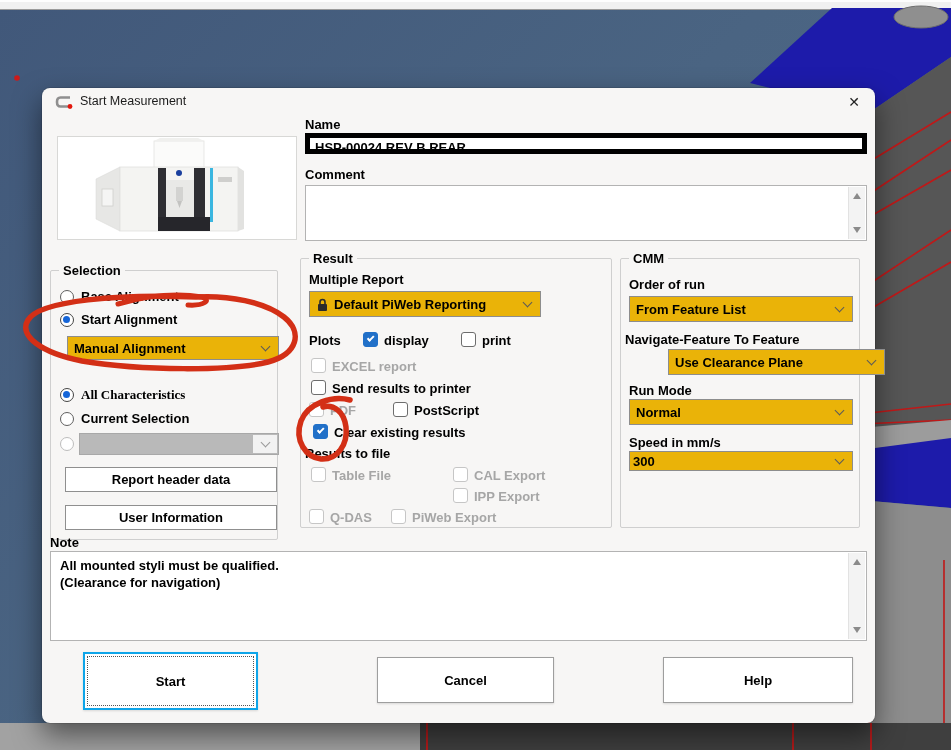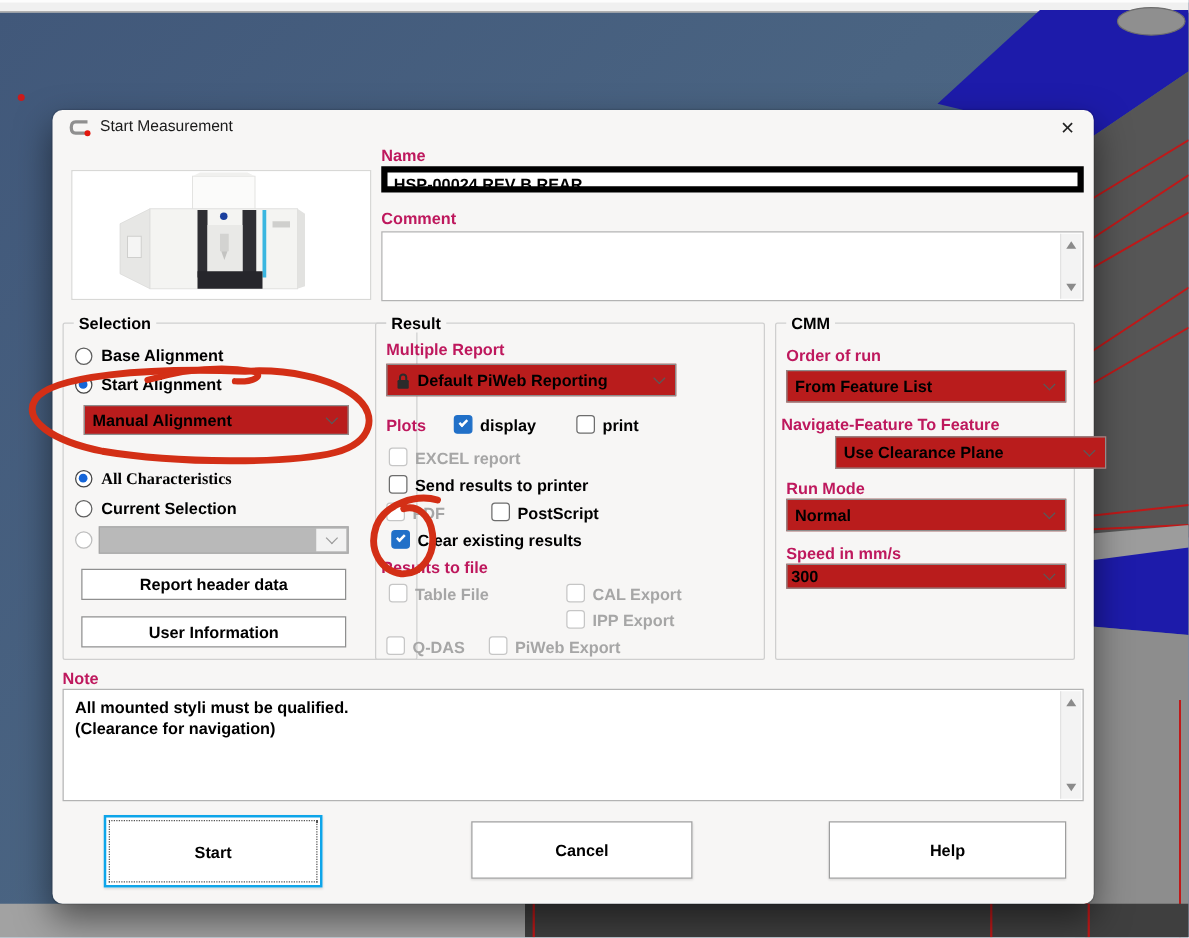--- a/index.html
+++ b/index.html
@@ -12,21 +12,21 @@
   #top-strip { left:0; top:0; width:951px; height:10px; background:#f0f0f0; border-top:2px solid #fdfdfd; box-shadow:0 -1px 0 #9a9a9a inset; }
   #desktop { left:0; top:10px; width:951px; height:740px; background:linear-gradient(135deg,#41587a 0%,#4a6482 45%,#52698a 100%); }
 
   
   #dialog { left:42px; top:88px; width:833px; height:635px; background:#f7f6f5; border-radius:8px;
             box-shadow:0 12px 28px rgba(0,0,0,.5), 0 0 0 1px rgba(0,0,0,.1); }
   #titlebar { left:0; top:0; width:100%; height:27px; }
   #title-text { left:38px; top:0; height:27px; line-height:27px; font-size:12.5px; color:#1b1b1b; }
   #close-btn { right:10px; top:3px; width:22px; height:22px; text-align:center; line-height:22px; font-size:14px; color:#222; cursor:pointer; }
 
-  .lbl { position:absolute; font-size:13px; font-weight:bold; color:#be185d; white-space:nowrap; }
+  .lbl { position:absolute; font-size:13px; font-weight:bold; color:#000000; white-space:nowrap; }
   .dim { color:#a6a6a6 !important; }
 
   #machine-box { left:15px; top:48px; width:240px; height:104px; background:#fff; border:1px solid #d8d8d6; }
 
   #name-input { left:263px; top:45px; width:562px; height:21px; background:#fff; border:5px solid #000000;
                 font-size:13px; font-weight:bold; line-height:19px; padding-left:5px; }
   .scrollbox { position:absolute; background:#fff; border:1px solid #b3b3b3; }
   .sb-track { position:absolute; right:1px; top:1px; bottom:1px; width:17px; background:#f3f3f3; border-left:1px solid #e2e2e2; }
   .arr { position:absolute; left:4px; width:0; height:0; }
   .arr-up { top:6px; border-left:4.5px solid transparent; border-right:4.5px solid transparent; border-bottom:6px solid #8a8a8a; }
@@ -45,21 +45,21 @@
   
   .cb { position:absolute; width:15px; height:15px; border:1.5px solid #6d6d6d; border-radius:3px; background:#fff; }
   .cb.checked { background:#2170c8; border-color:#2170c8; }
   .cb.disabled { border-color:#c6c6c6; }
   .cb .tick { display:none; position:absolute; left:2.5px; top:3px; width:7px; height:3.5px;
               border-left:2px solid #fff; border-bottom:2px solid #fff; transform:rotate(-45deg); }
   .cb.checked .tick { display:block; }
   .cb-label { position:absolute; font-size:13px; font-weight:bold; white-space:nowrap; }
 
   
-  .combo { position:absolute; background:#b91c1c; border:1px solid #8d8d8d; cursor:pointer; }
+  .combo { position:absolute; background:#eab308; border:1px solid #8d8d8d; cursor:pointer; }
   .combo-text { position:absolute; left:6px; top:50%; transform:translateY(-50%); font-size:13px; font-weight:bold; white-space:nowrap; }
   .chev { position:absolute; right:9px; top:50%; width:7px; height:7px; margin-top:-5px;
           border-right:1.6px solid #5a5a5a; border-bottom:1.6px solid #5a5a5a; transform:rotate(45deg); }
   .combo.disabled { background:#b9b9b9; border-color:#a8a8a8; }
   .combo.disabled .chev-btn { position:absolute; right:1px; top:1px; bottom:1px; width:24px; background:#f2f2f2; }
   .combo.disabled .chev { border-color:#9a9a9a; }
 
   .btn { position:absolute; background:#fff; border:1px solid #8f8f8f; font-size:13px; font-weight:bold;
          display:flex; align-items:center; justify-content:center; cursor:pointer; }
   .footer-btn { border:1px solid #9e9e9e; box-shadow:0 1px 2px rgba(0,0,0,.12); }
@@ -143,21 +143,21 @@
     <div class="abs" id="name-input">HSP-00024 REV B REAR</div>
     <div class="lbl" style="left:263px; top:79px;">Comment</div>
     <div class="scrollbox" style="left:263px; top:97px; width:562px; height:56px;">
       <span></span>
       <div class="sb-track">
         <div class="arr arr-up"></div>
         <div class="arr arr-dn"></div>
       </div>
     </div>
 
-    <div class="group" style="left:8px; top:170px; width:284px; height:270px;">
+    <div class="group" style="left:8px; top:182px; width:228px; height:270px;">
       <div class="group-label">Selection</div>
 
       <div class="radio" style="left:9px; top:19px;"></div>
       <div class="radio-label" style="left:30px; top:18px;">Base Alignment</div>
 
       <div class="radio checked" style="left:9px; top:42px;"></div>
       <div class="radio-label" style="left:30px; top:41px;">Start Alignment</div>
 
       <div class="combo" style="left:16px; top:65px; width:212px; height:24px;">
         <span class="combo-text">Manual Alignment</span>

